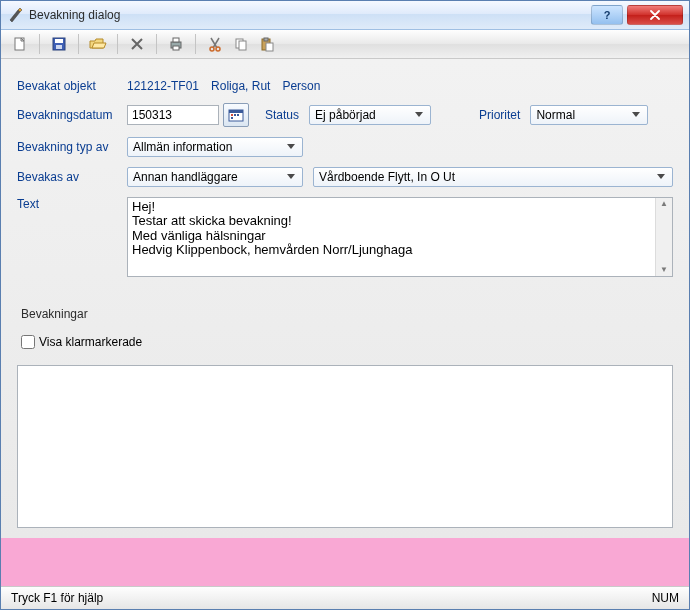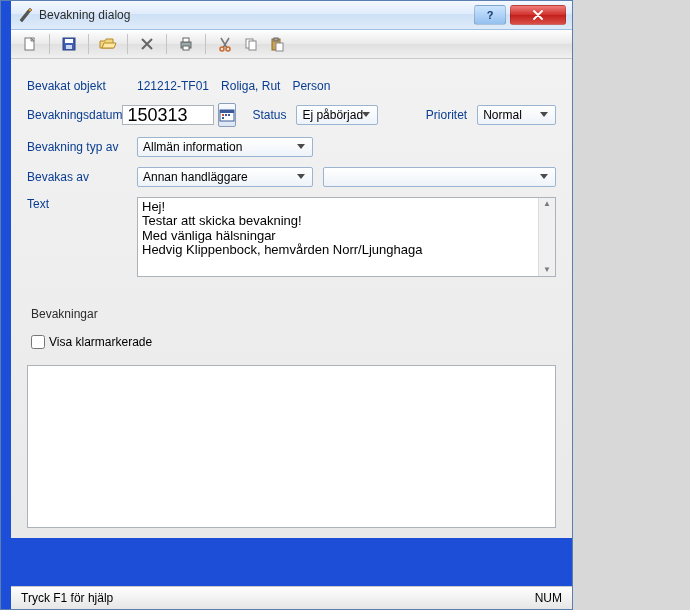--- a/index.html
+++ b/index.html
@@ -6,28 +6,27 @@
     margin: 0;
     padding: 0;
     width: 690px;
     height: 610px;
     font-family: "Segoe UI", Tahoma, sans-serif;
     font-size: 12px;
     overflow: hidden;
     background: #d8d8d8;
   }
   .window {
-    width: 573px;
+    width: 690px;
     height: 610px;
     display: flex;
     flex-direction: column;
-    background: #1d4ed8;
+    background: #f9a8d4;
     border: 1px solid #5a7fb0;
     box-sizing: border-box;
-    padding-left: 10px;
   }
   
   .titlebar {
     height: 28px;
     background: linear-gradient(to bottom, #f5f9ff 0%, #e0ebfb 45%, #cde0f6 46%, #dfebf9 100%);
     display: flex;
     align-items: center;
     padding: 0 6px 0 6px;
     border-bottom: 1px solid #9fbfe3;
   }
@@ -111,21 +110,21 @@
   .inline-label {
     color: #0a3d91;
     margin: 0 10px 0 16px;
   }
   input[type="text"] {
     height: 20px;
     border: 1px solid #abb2ba;
     background: #fff;
     padding: 0 4px;
     font-family: inherit;
-    font-size: 18px;
+    font-size: 12px;
     box-sizing: border-box;
   }
   .date-input {
     width: 92px;
   }
   .cal-btn {
     width: 24px;
     height: 22px;
     margin-left: 4px;
     border: 1px solid #8a9eb8;
@@ -380,20 +379,21 @@
       <div class="combo" style="width:176px">
         <span>Annan handläggare</span>
         <span class="arrow">
           <svg width="8" height="6">
               <path d="M0 0 L8 0 L4 5 Z" fill="#4a4a4a"></path>
             </svg>
         </span>
       </div>
       <div style="width:10px"></div>
       <div class="combo" style="flex:1">
+        <span>Vårdboende Flytt, In O Ut</span>
         <span class="arrow">
           <svg width="8" height="6">
               <path d="M0 0 L8 0 L4 5 Z" fill="#4a4a4a"></path>
             </svg>
         </span>
       </div>
     </div>
 
     <div class="form-row" style="align-items:flex-start;">
       <div class="label">Text</div>

